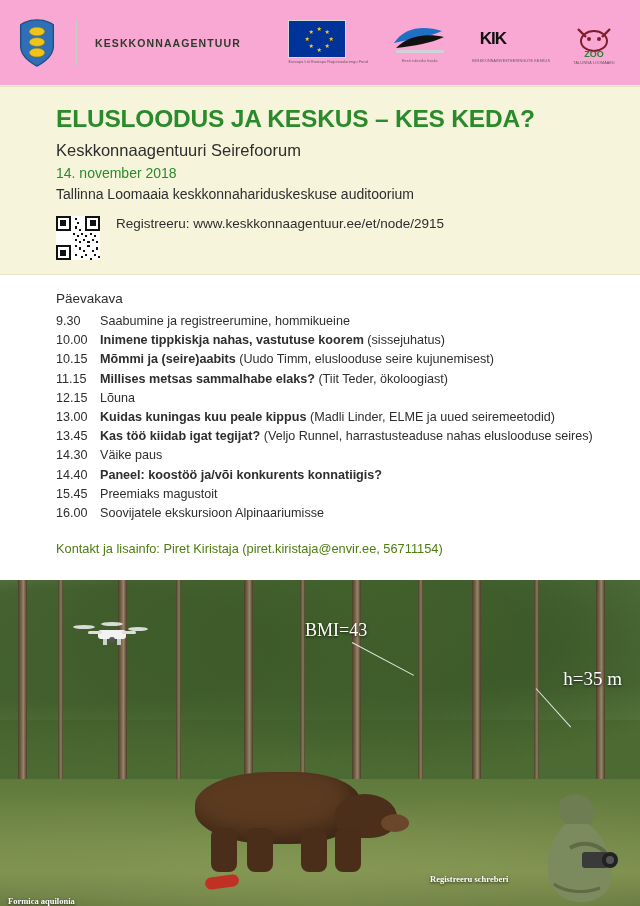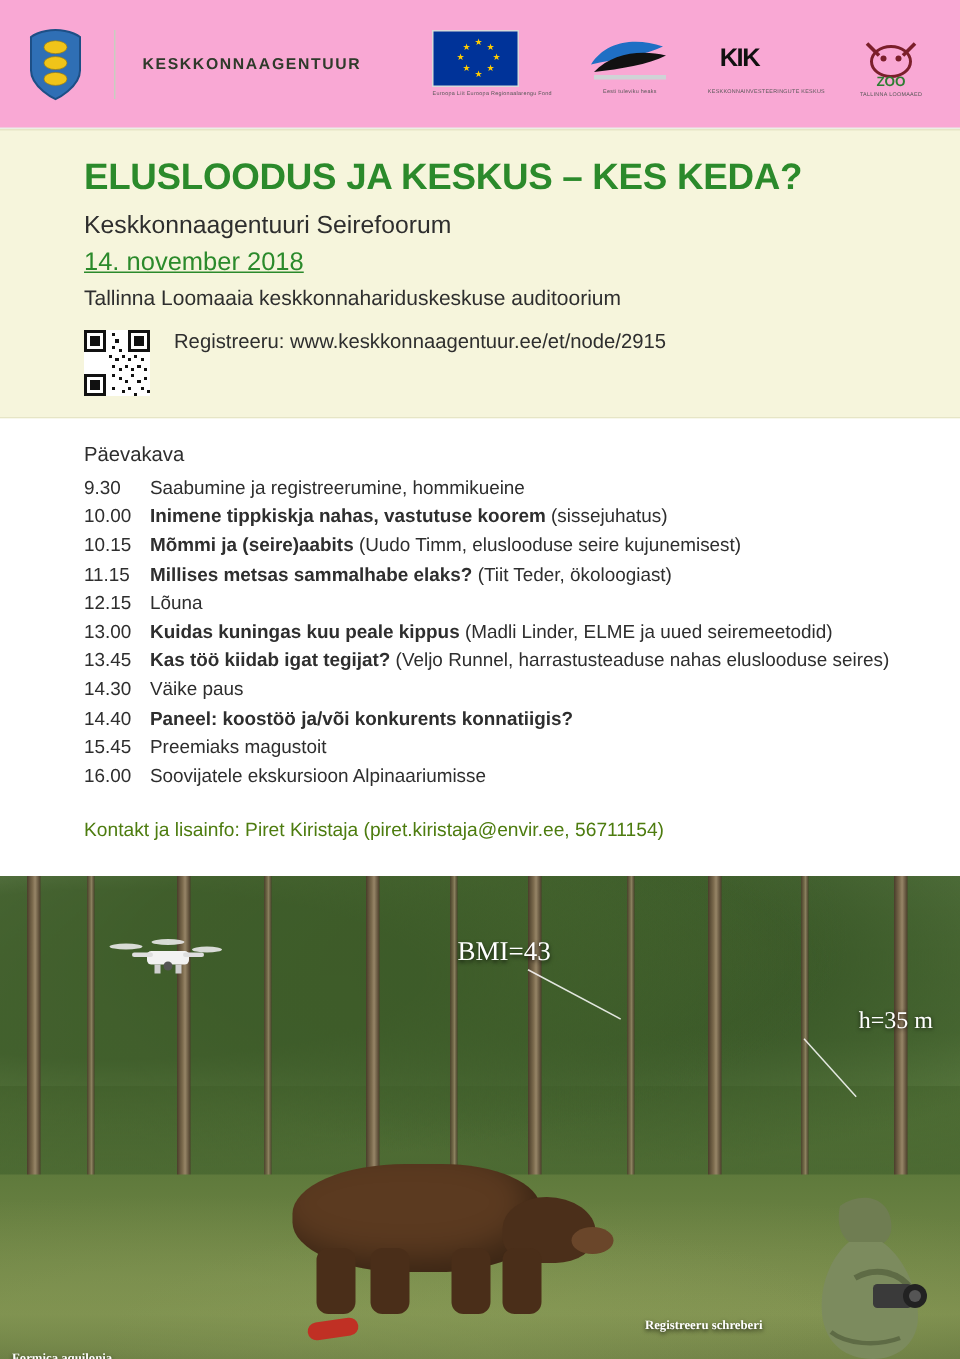--- a/index.html
+++ b/index.html
@@ -99,24 +99,23 @@
     color: #2b8a2b;
     letter-spacing: -0.2px;
     margin: 0 0 8px 0;
   }
   .subtitle {
     font-size: 16.5px;
     color: #2e2e2e;
     margin: 0 0 5px 0;
   }
   .date {
-    font-size: 17px;
+    font-size: 14px;
     color: #2b8a2b;
     margin: 0 0 5px 0;
-    text-decoration: underline;
   }
   .venue {
     font-size: 14px;
     color: #2e2e2e;
     margin: 0 0 14px 0;
   }
   .reg-row {
     display: flex;
     gap: 16px;
   }
@@ -228,21 +227,21 @@
   .person {
     position:absolute; right:14px; bottom:6px; width:96px; height:118px;
   }
   .label {
     position: absolute;
     color: #ffffff;
     font-family: "Liberation Serif", serif;
     text-shadow: 0 1px 3px rgba(0,0,0,.75);
   }
   .label-bmi { left: 305px; top: 40px; font-size: 18px; }
-  .label-h   { right: 18px; top: 88px; font-size: 16px; }
+  .label-h   { right: 18px; top: 88px; font-size: 19px; }
   .label-ant { left: 8px; bottom: 6px; font-size: 8.5px; font-weight: bold; }
   .label-moss{ left: 430px; bottom: 28px; font-size: 8.5px; font-weight: bold; }
   .leader {
     position:absolute; background: rgba(255,255,255,.85); height:1px; transform-origin: left center;
   }
 </style>
 </head>
 <body>
 
 <div class="header">

